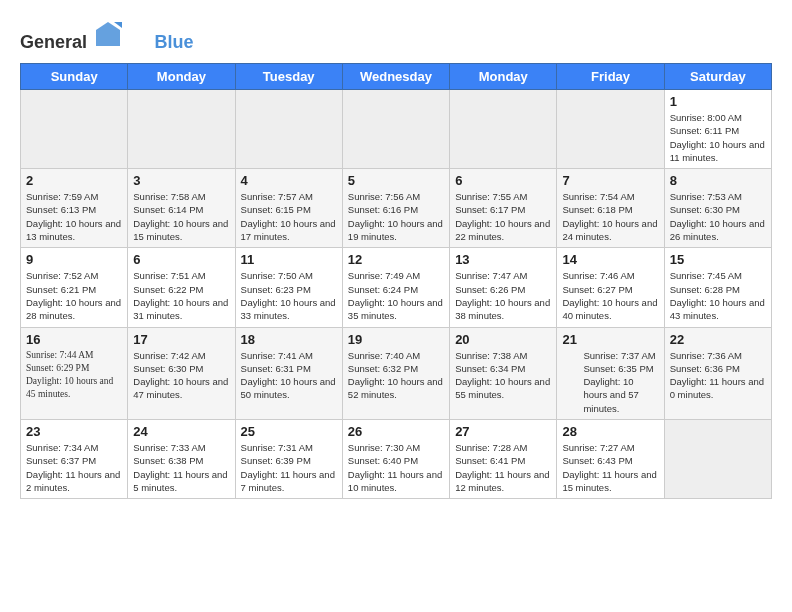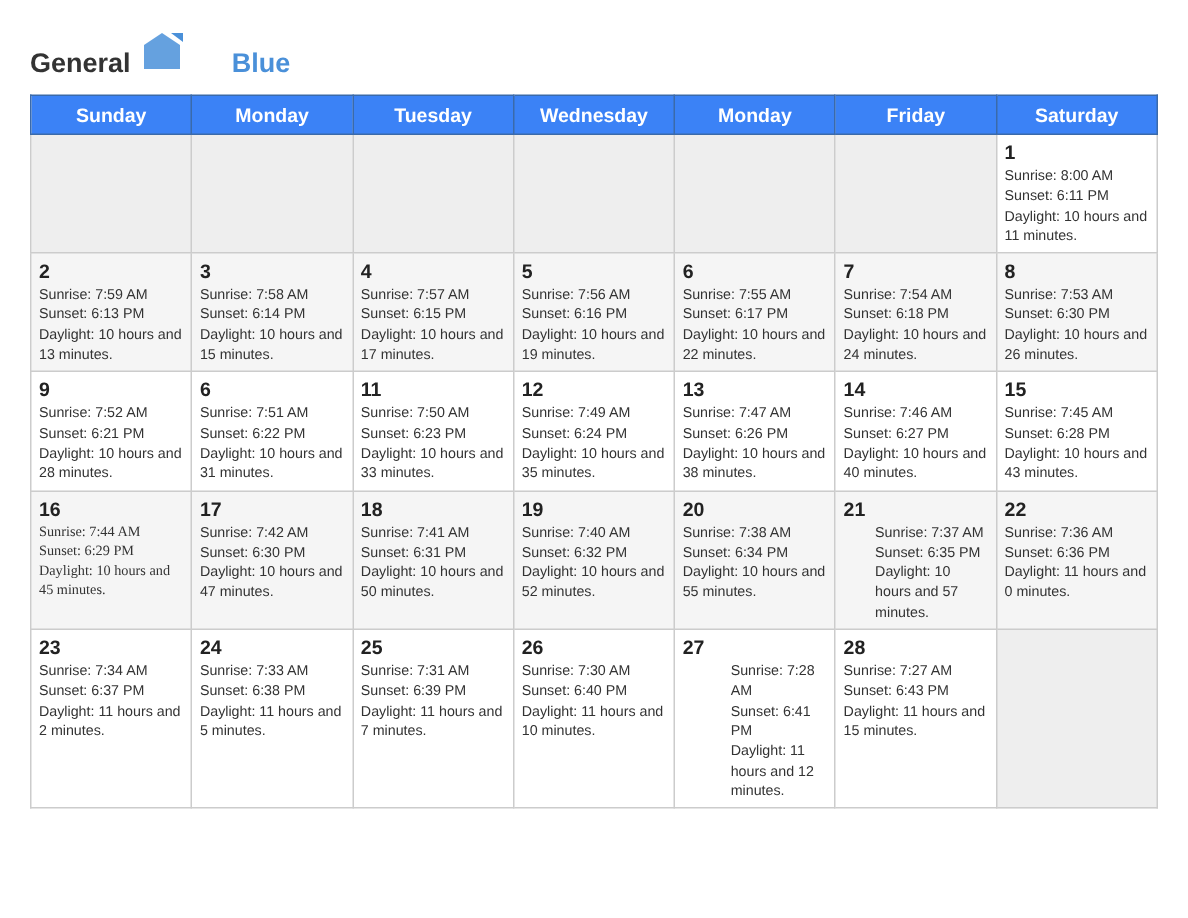--- a/index.html
+++ b/index.html
@@ -294,21 +294,21 @@
 Daylight: 11 hours and 7 minutes.</div>
         </td>
         <td>
           <span class="day-number">26</span>
           <div class="day-info" style="white-space: pre-line;">Sunrise: 7:30 AM
 Sunset: 6:40 PM
 Daylight: 11 hours and 10 minutes.</div>
         </td>
         <td>
           <span class="day-number">27</span>
-          <div class="day-info" style="white-space: pre-line; margin-left: 32px;">Sunrise: 7:28 AM
+          <div class="day-info" style="white-space: pre-line;">Sunrise: 7:28 AM
 Sunset: 6:41 PM
 Daylight: 11 hours and 12 minutes.</div>
         </td>
         <td>
           <span class="day-number">28</span>
           <div class="day-info" style="white-space: pre-line;">Sunrise: 7:27 AM
 Sunset: 6:43 PM
 Daylight: 11 hours and 15 minutes.</div>
         </td>
         <td class="empty-cell"></td>

